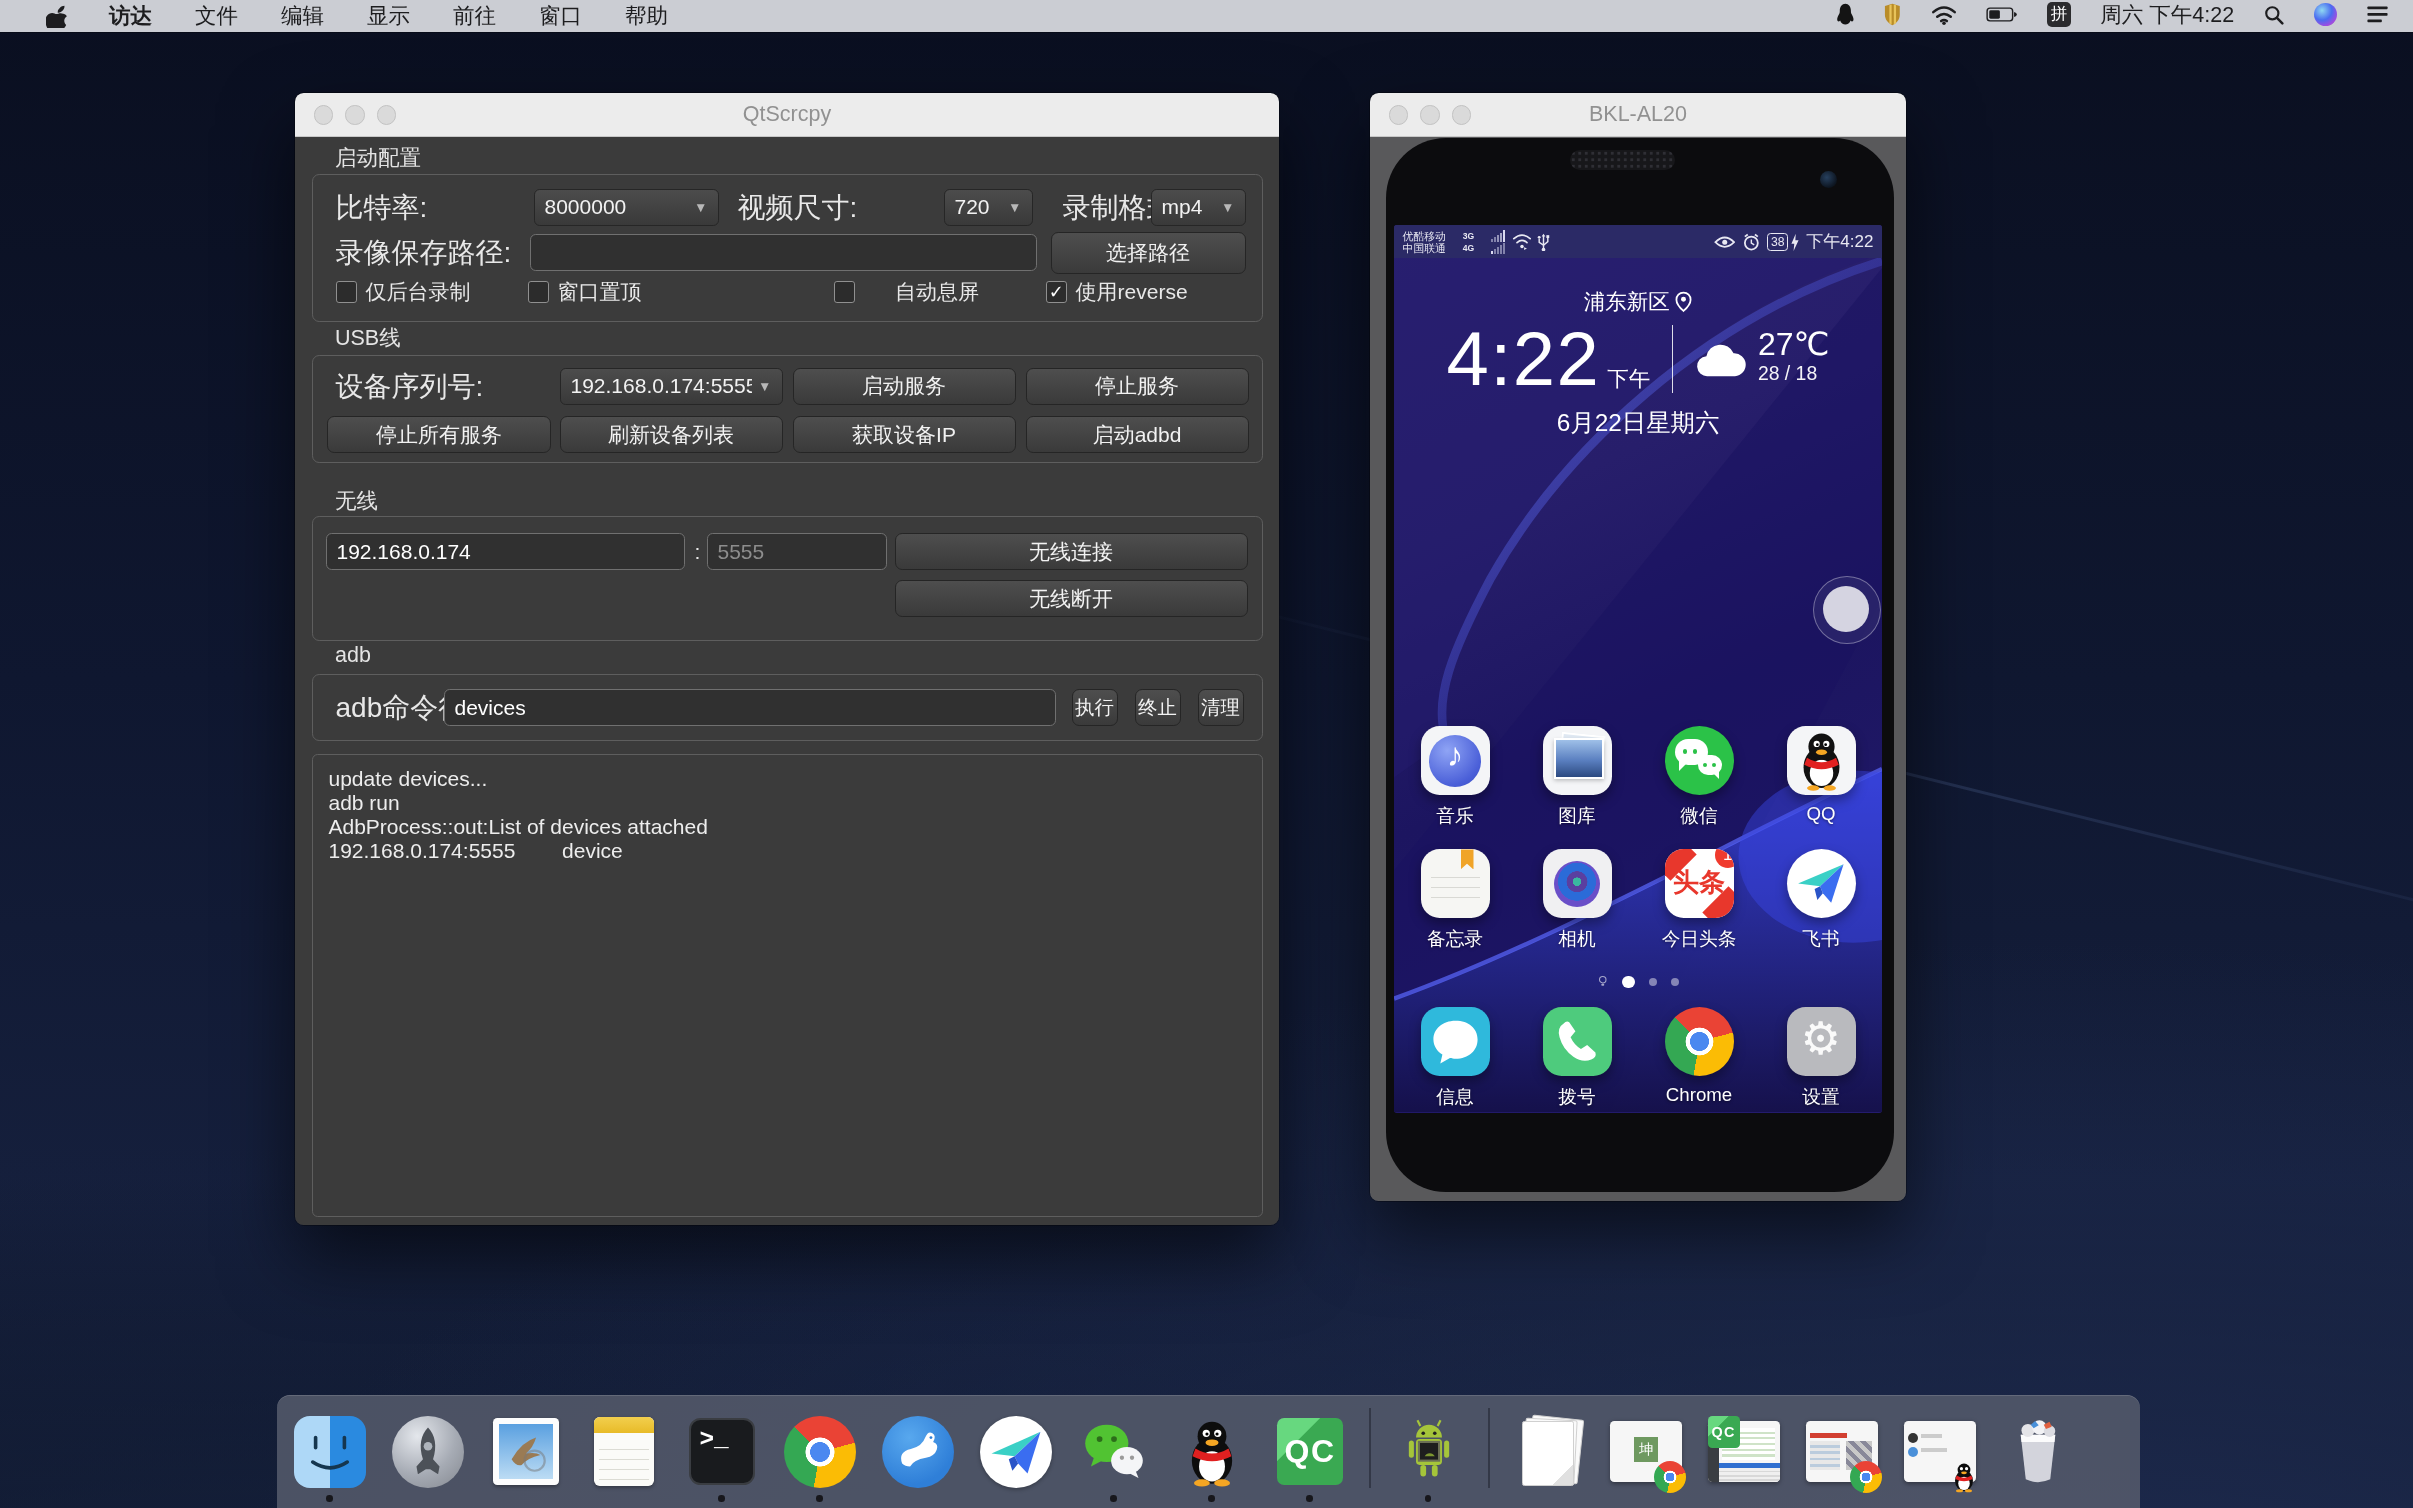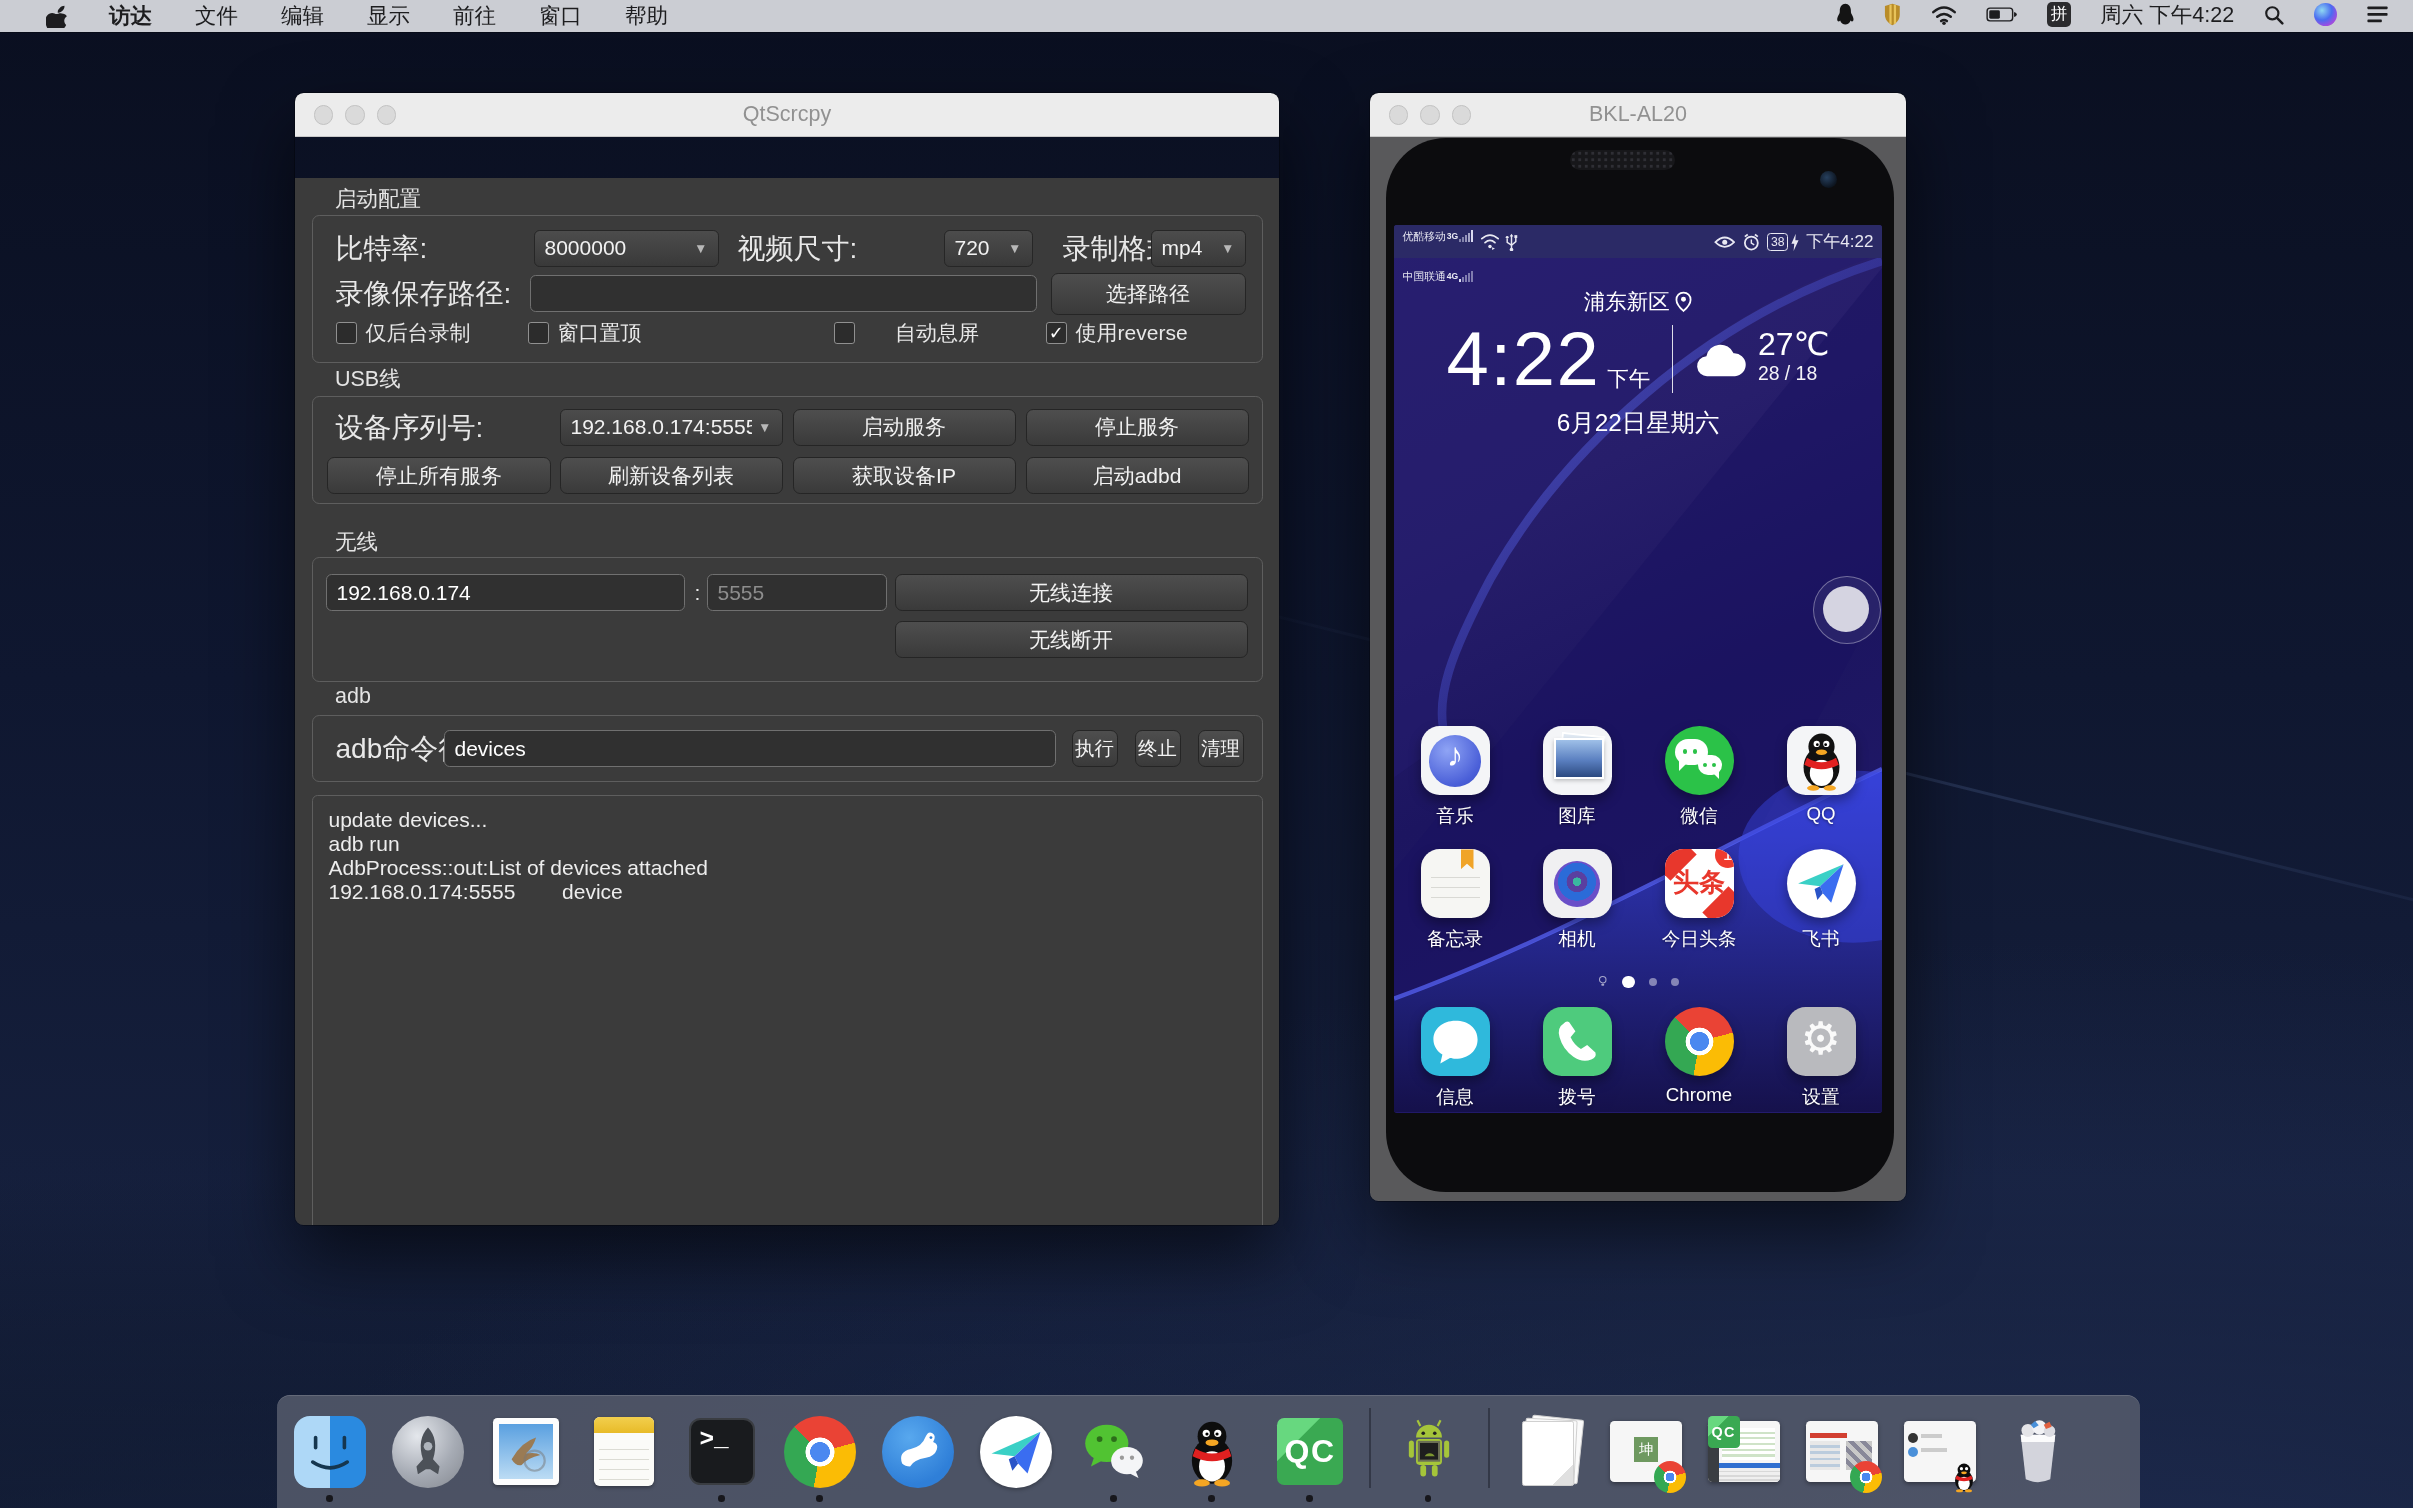--- a/index.html
+++ b/index.html
@@ -23,21 +23,21 @@
   .siri{width:23px;height:23px;border-radius:50%;background:radial-gradient(circle at 35% 32%, #8fd8f2 0%, #4a6cf0 45%, #a34ae0 75%, #23234d 100%);}
 
   
   .win{position:absolute;border-radius:8.6px;overflow:hidden;box-shadow:0 32px 72px rgba(0,0,0,.6),0 0 0 0.7px rgba(0,0,0,.4);}
   .tbar{height:43px;background:#ececec;border-bottom:0.7px solid #c8c8c8;position:relative;display:flex;align-items:center;justify-content:center;}
   .tl{position:absolute;left:18.7px;top:12.2px;display:flex;gap:12.2px;}
   .tl i{width:19.4px;height:19.4px;border-radius:50%;background:#dadada;border:0.7px solid #c2c2c2;box-sizing:border-box;}
   .ttext{font-size:21.5px;color:#919191;}
 
   
-  .qtbody{position:relative;height:1089px;background:#3b3b3b;margin-top:41px;}
+  .qtbody{position:relative;height:1089px;background:#3b3b3b;}
   .seclabel{position:absolute;font-size:21.5px;color:#e4e4e4;}
   .group{position:absolute;border:1.4px solid #5e5e5e;border-radius:7.2px;box-sizing:border-box;}
   .qlbl{position:absolute;height:37px;line-height:37px;font-size:28px;color:#e8e8e8;white-space:nowrap;}
   .combo{position:absolute;height:37px;background:linear-gradient(#4c4c4c,#393939);border:1.4px solid #262626;border-radius:5.7px;box-sizing:border-box;display:flex;align-items:center;padding:0 10px;color:#f2f2f2;font-size:21px;}
   .combo .cval{flex:1;white-space:nowrap;overflow:hidden;}
   .combo .ar{color:#b8b8b8;font-size:13.6px;margin-left:5.7px;}
   .qbtn{position:absolute;height:37px;background:linear-gradient(#4e4e4e,#3a3a3a);border:1.4px solid #252525;border-radius:7.2px;box-sizing:border-box;color:#f2f2f2;font-size:21px;display:flex;align-items:center;justify-content:center;white-space:nowrap;text-align:right;}
   .tin{position:absolute;height:37px;background:#303030;border:1.4px solid #707070;border-radius:5.7px;box-sizing:border-box;color:#fff;font-size:21px;padding:0 10px;font-family:inherit;outline:none;}
   input.tin::placeholder{color:#8d8d8d;}
   .colon{position:absolute;font-size:21px;color:#e8e8e8;}
@@ -47,21 +47,21 @@
 
   
   .phonebody{position:relative;height:1065px;background:#59595b;}
   .phone{position:absolute;left:16px;top:1.4px;width:508px;height:1054px;background:#0c0c0e;border-radius:60px;}
   .grille{position:absolute;left:184px;top:11.5px;width:105px;height:20px;border-radius:10px;background-color:#17171a;background-image:radial-gradient(circle,#2f2f35 30%,transparent 32%);background-size:6.5px 6.5px;}
   .fcam{position:absolute;left:434px;top:33px;width:17px;height:17px;border-radius:50%;background:radial-gradient(circle at 40% 38%,#27405e,#0d1520 70%);}
   .screen{position:absolute;left:8px;top:87px;width:488px;height:888px;overflow:hidden;border-radius:2.9px;background:linear-gradient(155deg,#2c2272 0%,#271e6b 30%,#1c1560 55%,#241c6e 100%);}
   .wall{position:absolute;inset:0;}
   .pstatus{position:absolute;left:0;top:0;width:100%;height:33px;background:#2b2a66;display:flex;align-items:center;color:#e8e8f2;box-sizing:border-box;padding:0 8.6px;z-index:5;}
   .carrcol{display:flex;flex-direction:column;line-height:12.2px;font-size:10.8px;margin-right:2.9px;}
-  .carrow{display:flex;align-items:flex-end;gap:1px;margin-top:28px;}
+  .carrow{display:flex;align-items:flex-end;gap:17px;}
   .netlbl{font-size:8.6px;font-weight:bold;}
   .bars{display:flex;align-items:flex-end;gap:1.1px;}
   .bars i{width:1.8px;background:#dadaf0;}
   .pstat-right{margin-left:auto;display:flex;align-items:center;gap:6.5px;}
   .battbox{display:flex;align-items:center;gap:1.4px;}
   .battrect{border:1.4px solid #e8e8f2;border-radius:3.6px;font-size:12.2px;padding:0 2.9px;line-height:16px;}
   .ptime{font-size:17px;}
   .loc{position:absolute;left:0;top:62px;width:100%;text-align:center;color:#fff;font-size:21.5px;z-index:4;display:flex;justify-content:center;align-items:center;gap:5.7px;}
   .clockrow{position:absolute;left:0;top:91px;width:100%;display:flex;align-items:center;justify-content:center;z-index:4;color:#fff;}
   .bigtime{font-size:76px;font-weight:200;letter-spacing:1.4px;line-height:86px;}

